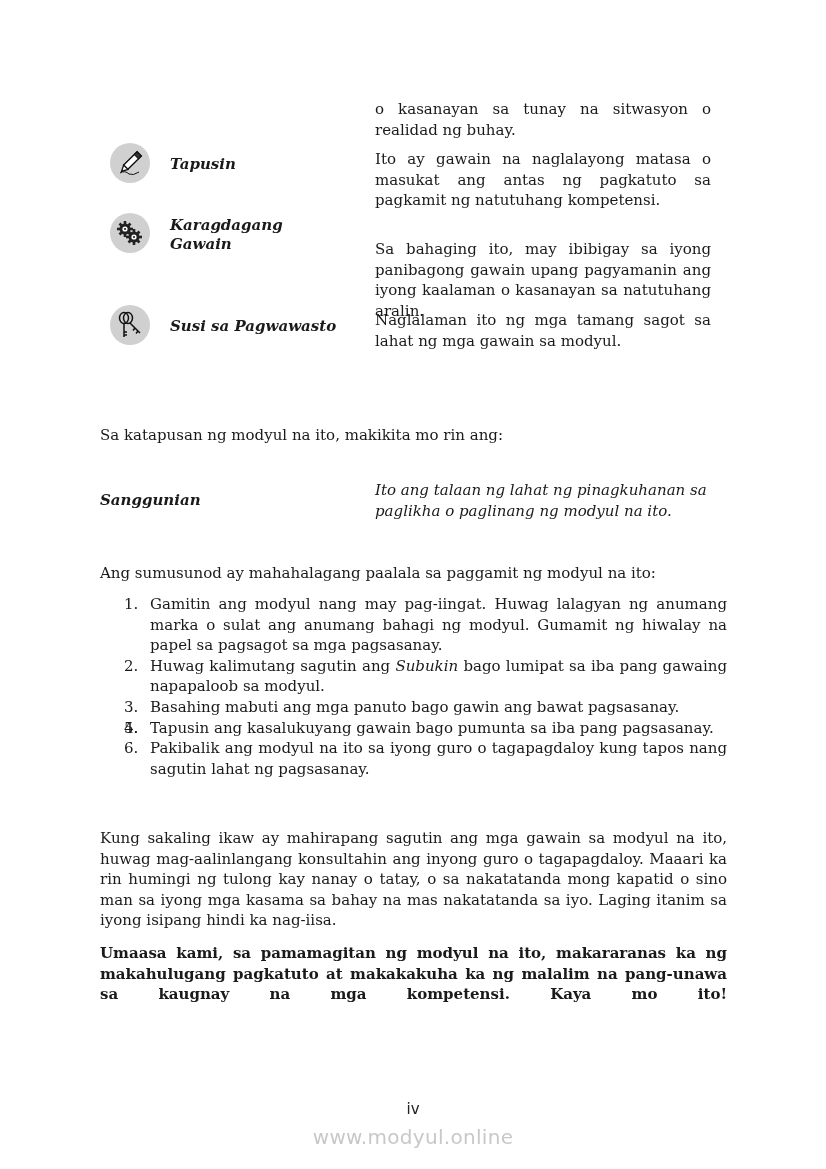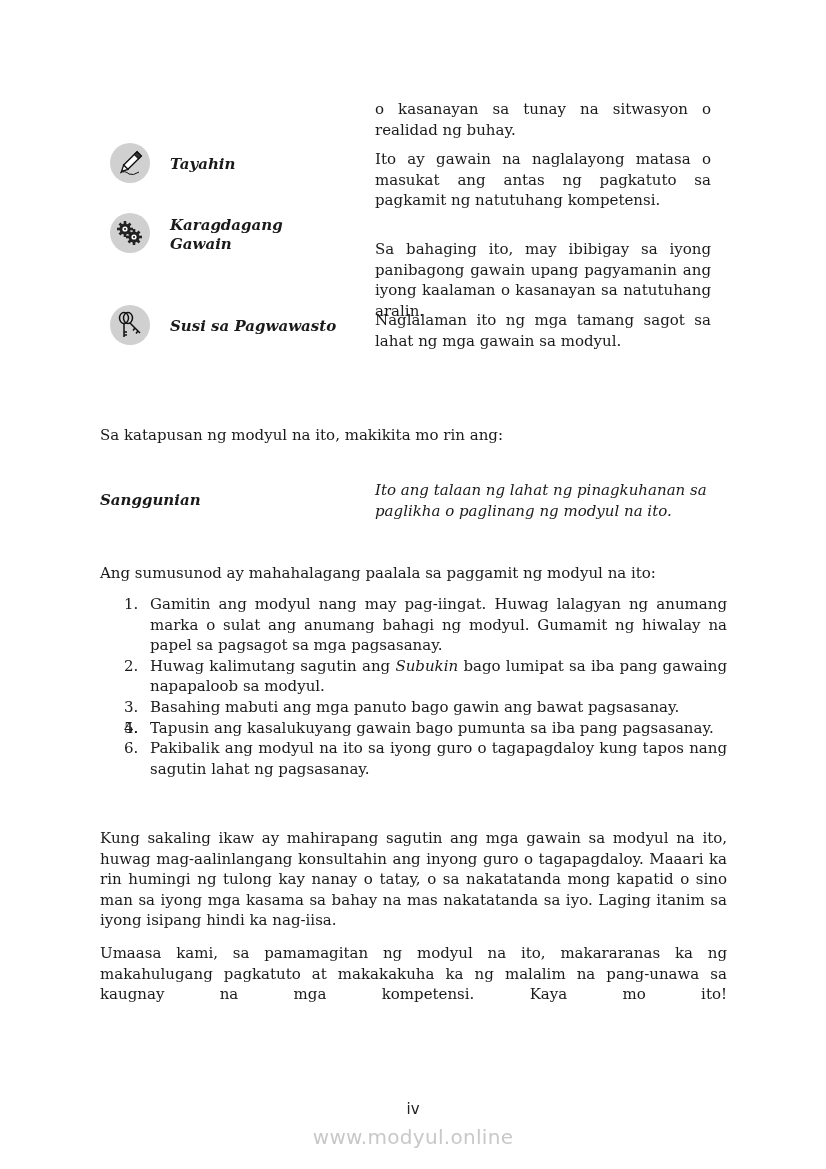--- a/index.html
+++ b/index.html
@@ -43,21 +43,21 @@
     <div class="icon" style="top:0;">
       <svg viewBox="0 0 30 30">
         <g transform="rotate(45 15 15)">
           <rect x="12" y="2" width="6" height="19" fill="#fff" stroke="#111" stroke-width="1.4"></rect>
           <rect x="12" y="2" width="6" height="4" fill="#333" stroke="#111" stroke-width="1"></rect>
           <polygon points="12,21 18,21 15,27" fill="#fff" stroke="#111" stroke-width="1.3"></polygon>
         </g>
         <path d="M5 25 Q10 22 14 26 Q18 28 24 24" fill="none" stroke="#111" stroke-width="1"></path>
       </svg>
     </div>
-    <div class="label" style="top:12px;">Tayahin</div>
+    <div class="label" style="top:12px;">Tapusin</div>
     <div class="desc text justify" style="top:6px;">Ito ay gawain na naglalayong matasa o masukat ang antas ng pagkatuto sa pagkamit ng natutuhang kompetensi.</div>
   </div>
 
   <div class="row" style="top:213px;">
     <div class="icon" style="top:0;">
       <svg viewBox="0 0 30 30">
         <g fill="#222">
           <circle cx="10" cy="11" r="5.5"></circle>
           <g stroke="#222" stroke-width="2.6">
             <line x1="10" y1="3" x2="10" y2="19"></line>
@@ -133,17 +133,17 @@
       <span>Tapusin ang kasalukuyang gawain bago pumunta sa iba pang pagsasanay.</span>
     </li>
     <li class="justify">
       <span class="num">6.</span>
       <span>Pakibalik ang modyul na ito sa iyong guro o tagapagdaloy kung tapos nang sagutin lahat ng pagsasanay.</span>
     </li>
   </ol>
 
   <div class="para text justify" style="top:828px;">Kung sakaling ikaw ay mahirapang sagutin ang mga gawain sa modyul na ito, huwag mag-aalinlangang konsultahin ang inyong guro o tagapagdaloy. Maaari ka rin humingi ng tulong kay nanay o tatay, o sa nakatatanda mong kapatid o sino man sa iyong mga kasama sa bahay na mas nakatatanda sa iyo. Laging itanim sa iyong isipang hindi ka nag-iisa.</div>
 
-  <div class="para text justify-all" style="top:943px;">Umaasa kami, sa pamamagitan ng modyul na ito, makararanas ka ng makahulugang pagkatuto at makakakuha ka ng malalim na pang-unawa sa kaugnay na mga kompetensi. Kaya mo ito!</div>
+  <div class="para text justify-all" style="top:943px;font-weight:bold;">Umaasa kami, sa pamamagitan ng modyul na ito, makararanas ka ng makahulugang pagkatuto at makakakuha ka ng malalim na pang-unawa sa kaugnay na mga kompetensi. Kaya mo ito!</div>
 
   <div class="footer-page">iv</div>
   <div class="footer-url">www.modyul.online</div>
 </div>
 
 </body></html>

